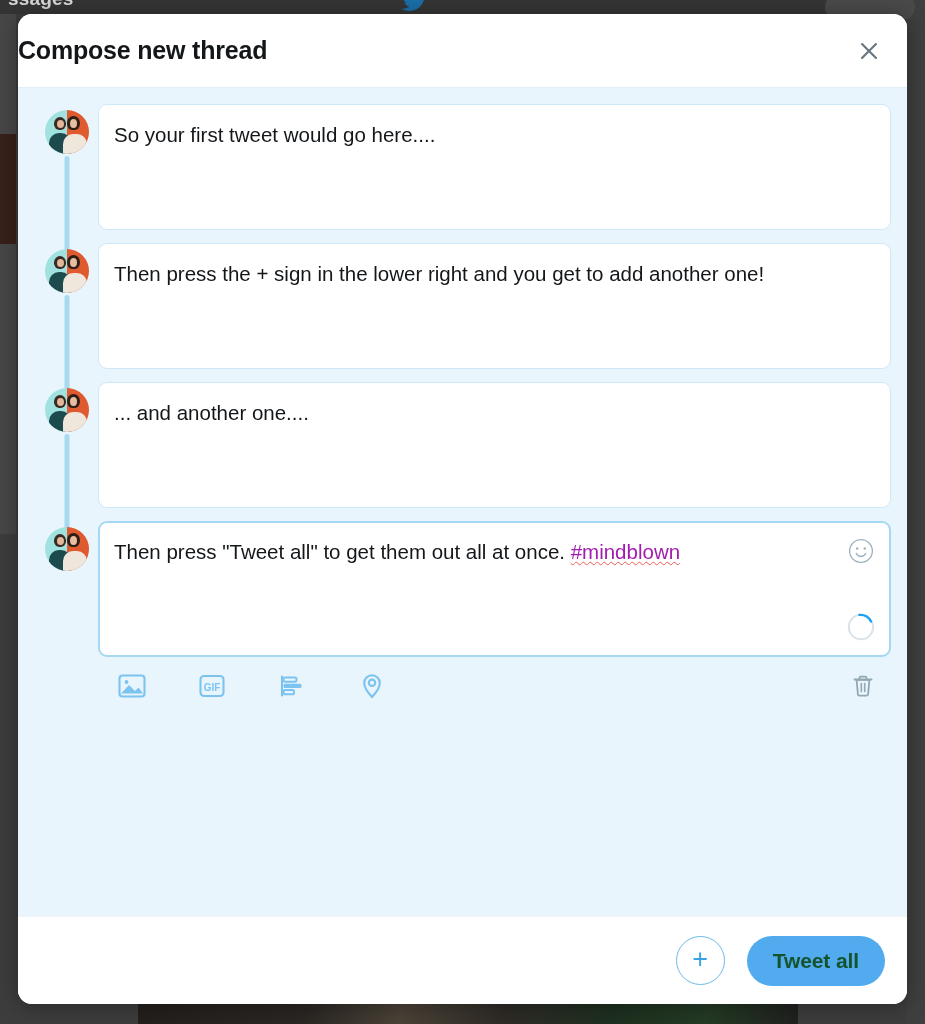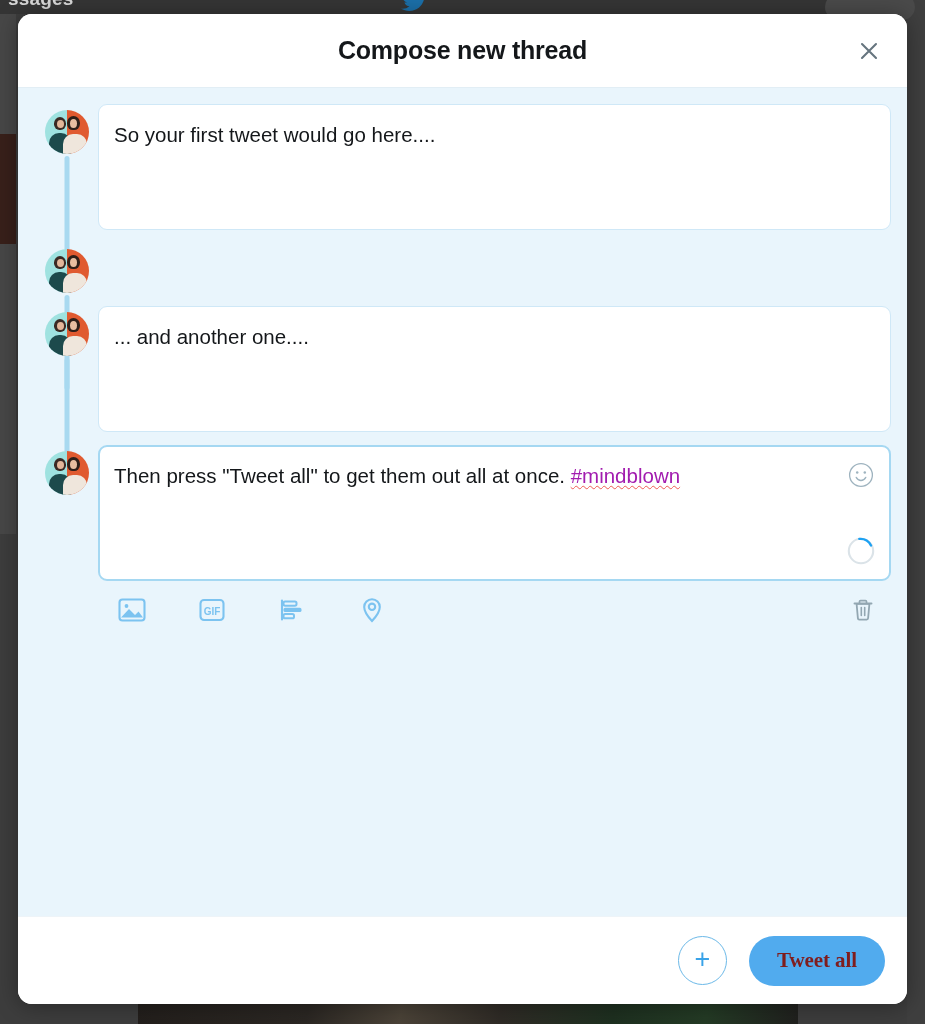--- a/index.html
+++ b/index.html
@@ -98,21 +98,20 @@
   }
 
   
   #modal-header {
     position: relative;
     height: 74px;
     flex: 0 0 74px;
     background: #fff;
     display: flex;
     align-items: center;
-    justify-content: center;
     border-bottom: 1px solid #e2eef5;
   }
   #modal-title {
     font-size: 25px;
     font-weight: bold;
     color: #14171a;
     letter-spacing: -.2px;
   }
   #close-button {
     position: absolute;
@@ -328,25 +327,25 @@
     padding: 0 0 3px 0;
     font-weight: 300;
   }
   #tweet-all-button {
     height: 50px;
     min-width: 136px;
     padding: 0 26px;
     border: none;
     border-radius: 25px;
     background: #51abee;
-    color: #7f1d1d;
+    color: #14532d;
     font-size: 21px;
     font-weight: bold;
     cursor: pointer;
-    font-family: Liberation Serif, serif;
+    font-family: Liberation Sans, sans-serif;
     letter-spacing: -.1px;
   }
 </style>
 </head>
 <body>
 
 <div id="backdrop">
   <div id="backdrop-topbar">
     <div id="backdrop-page-label">ssages</div>
     <div id="backdrop-bird">
@@ -400,20 +399,23 @@
       <div class="avatar-col">
         <div class="avatar">
           <span class="head-l"></span>
             <span class="face-l"></span>
             <span class="body-l"></span>
           <span class="head-r"></span>
             <span class="face-r"></span>
             <span class="body-r"></span>
         </div>
         <div class="connector" style="height:95px"></div>
+      </div>
+      <div class="composer">
+        <div class="composer-text">Then press the + sign in the lower right and you get to add another one!</div>
       </div>
     </div>
 
     <div class="tweet-row">
       <div class="avatar-col">
         <div class="avatar">
           <span class="head-l"></span>
             <span class="face-l"></span>
             <span class="body-l"></span>
           <span class="head-r"></span>

